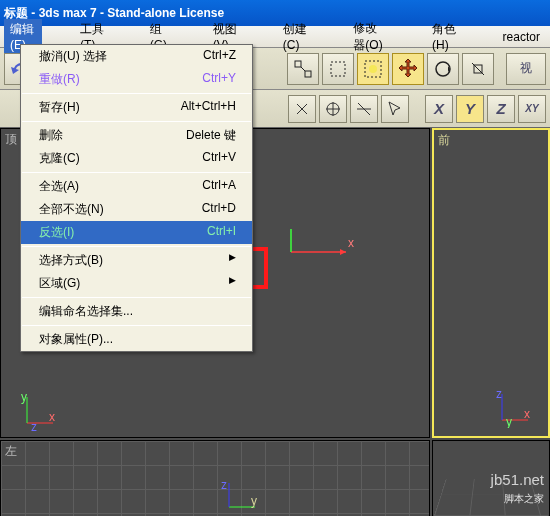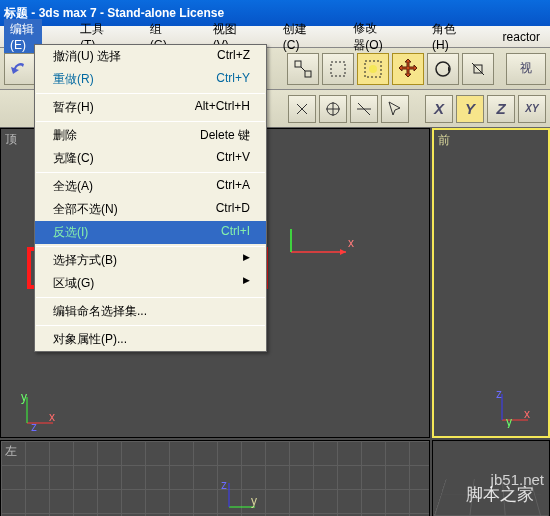--- a/index.html
+++ b/index.html
@@ -14,32 +14,32 @@
 .spacer { flex: 1; }
 .toolbar2 { height: 38px; background: linear-gradient(#e4e2ce, #d6d4bf); display: flex; align-items: center; padding: 2px 4px; border-bottom: 1px solid #666; gap: 3px; justify-content: flex-end; }
 .axisbtn { width: 28px; height: 28px; background: linear-gradient(#f3f1e2, #d8d6c3); border: 1px solid #8a8872; display: flex; align-items: center; justify-content: center; font-style: italic; font-weight: bold; color: #4a4a6a; font-size: 15px; }
 .axisbtn.sel { background: #f7e58b; }
 .viewports { position: relative; background: #4b4b4b; height: 392px; }
 .viewport { position: absolute; background: #4b4b4b; border: 1px solid #000; }
 .viewport.active { border: 2px solid #f5e858; }
 .vp-label { position: absolute; top: 2px; left: 4px; color: #b9b9b9; font-size: 12px; }
 .vp-label.y { color: #d6d49a; }
 .grid { position: absolute; inset: 0; background-image: linear-gradient(#5e5e5e 1px, transparent 1px), linear-gradient(90deg, #5e5e5e 1px, transparent 1px); background-size: 24px 24px; }
-.dropdown { position: absolute; left: 34px; top: 44px; width: 233px; background: #f3f1e2; border: 1px solid #6a6a6a; box-shadow: 2px 2px 3px rgba(0,0,0,.35); z-index: 10; }
+.dropdown { position: absolute; left: 20px; top: 44px; width: 233px; background: #f3f1e2; border: 1px solid #6a6a6a; box-shadow: 2px 2px 3px rgba(0,0,0,.35); z-index: 10; }
 .drow { display: flex; justify-content: space-between; padding: 3px 16px 3px 18px; color: #000; cursor: default; }
-.drow.disabled { color: #0369a1; }
+.drow.disabled { color: #8b5cf6; }
 .drow.hl { background: #316ac5; color: #86efac; }
 .dsep { height: 1px; background: #b0ae9c; margin: 2px 1px; border-bottom: 1px solid #fff; }
 .redbox { position: absolute; border: 4px solid #ff1a1a; pointer-events: none; }
 .axis-gizmo { position: absolute; }
 .axis-gizmo .xline { stroke: #ff3b3b; }
 .axis-gizmo .yline { stroke: #3bff3b; }
 .axis-gizmo .zline { stroke: #3b3bff; }
 .watermark { position: absolute; right: 6px; bottom: 32px; color: rgba(255,255,255,.75); font-size: 15px; }
-.watermark2 { position: absolute; right: 16px; bottom: 14px; color: rgba(255,255,255,.85); font-size: 17px; }
+.watermark2 { position: absolute; right: 6px; bottom: 14px; color: rgba(255,255,255,.85); font-size: 10px; }
 svg { display: block; }
 </style>
 </head>
 <body>
 
 <div class="titlebar">
   <span>标题 - 3ds max 7 - Stand-alone License</span>
 </div>
 
 <div class="menubar">

